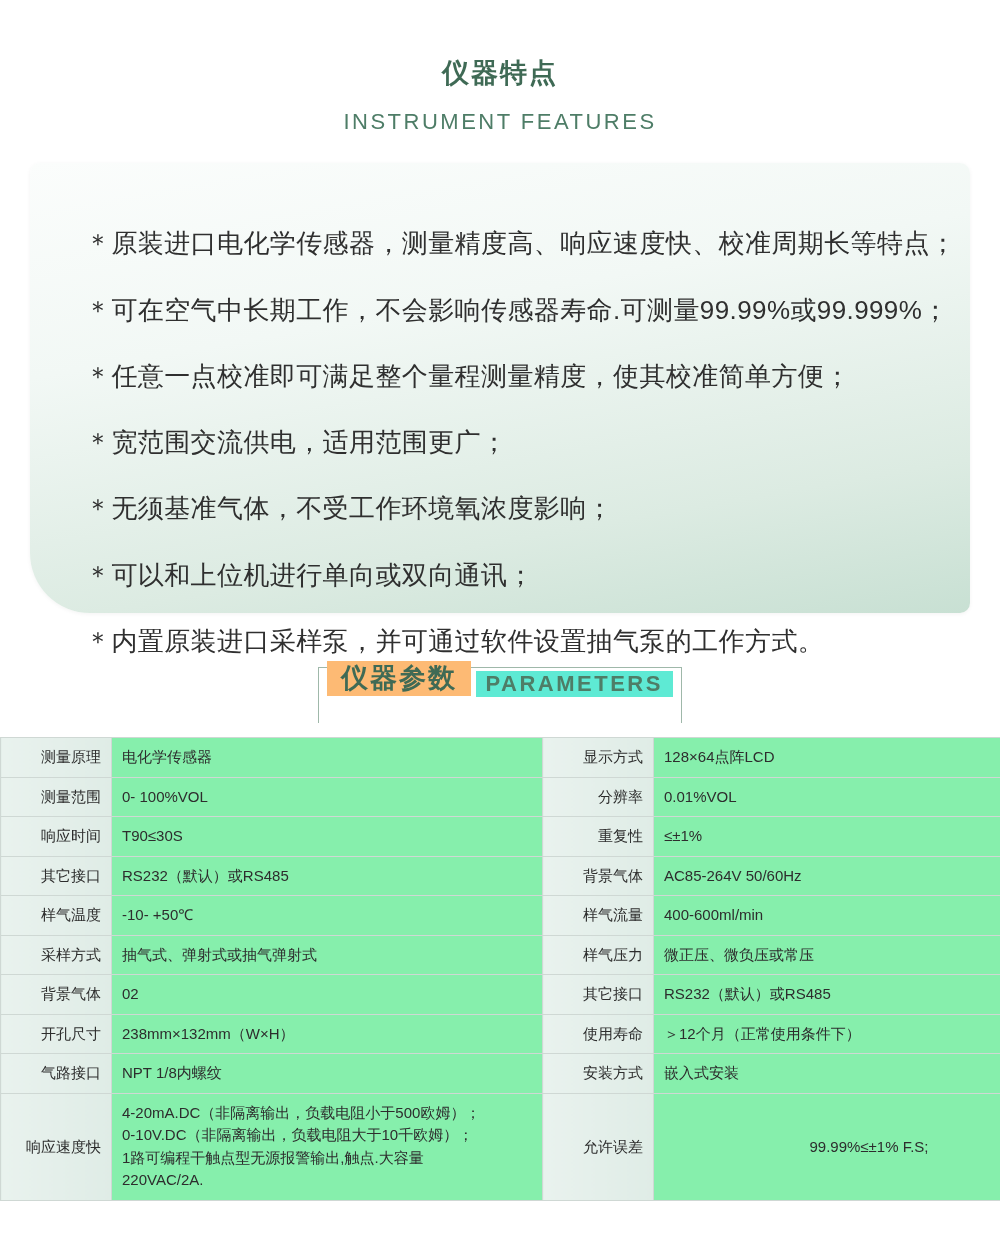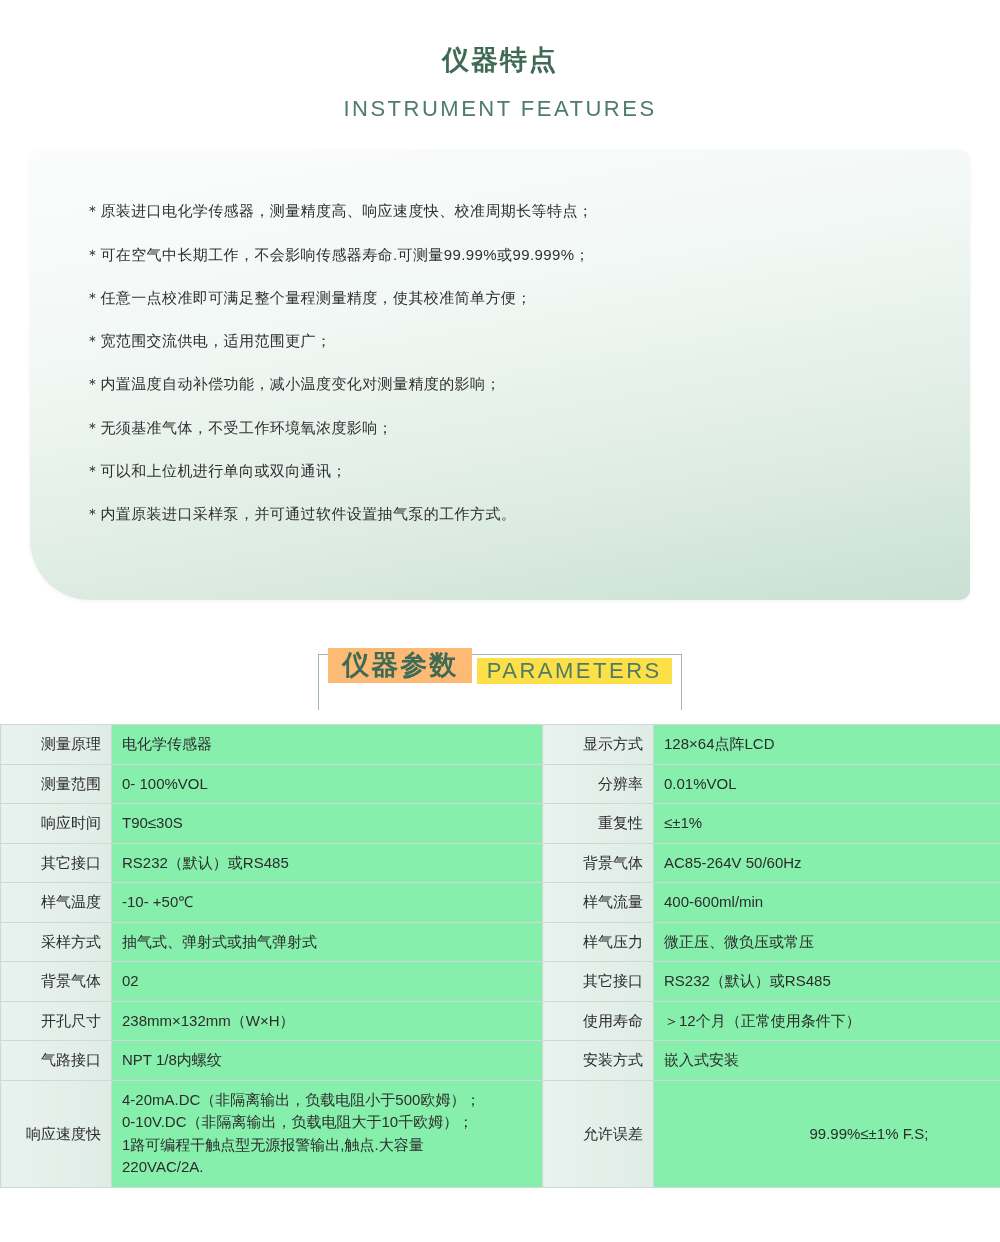--- a/index.html
+++ b/index.html
@@ -11,21 +11,21 @@
     width: 1000px;
     height: 1242px;
     position: relative;
     font-family: "Liberation Sans", sans-serif;
     color: #333;
     overflow: hidden;
   }
 
   
   .features-section {
-    padding-top: 25px;
+    padding-top: 38px;
   }
   .title-cn {
     text-align: center;
     font-size: 27px;
     font-weight: bold;
     color: #3f6a55;
     letter-spacing: 2px;
     line-height: 1.3;
   }
   .title-en {
@@ -40,21 +40,21 @@
   .features-card {
     margin: 28px 30px 0 30px;
     height: 450px;
     background: linear-gradient(170deg, #fbfdfc 0%, #f2f8f5 35%, #dcebe2 75%, #c8e0d3 100%);
     border-radius: 10px 10px 10px 60px;
     box-shadow: 0 1px 4px rgba(0,0,0,0.05);
     padding: 34px 40px 0 55px;
     box-sizing: border-box;
   }
   .feature-line {
-    font-size: 15px;
+    font-size: 26px;
     color: #2f2f2f;
     line-height: 1.55;
     margin-bottom: 20px;
     letter-spacing: 0.4px;
     white-space: nowrap;
   }
 
   
   .params-section {
     margin-top: 46px;
@@ -83,25 +83,26 @@
   }
   .params-head .titles .title-cn {
     background: #fdba74;
     display: inline-block;
     padding: 0 14px;
     position: relative;
     top: -4px;
   }
   .params-head .titles .title-en {
     margin-top: 12px;
-    background: #fde047;
+    background: #5eead4;
     display: inline-block;
     padding: 0 10px;
     position: relative;
     z-index: 2;
+    font-weight: bold;
   }
 
   table.params {
     border-collapse: collapse;
     width: 1000px;
     table-layout: fixed;
     font-size: 15px;
   }
   table.params td {
     border: 1px solid #cfd8d4;
@@ -132,21 +133,20 @@
 
 <section class="features-section">
   <h1 class="title-cn">仪器特点</h1>
   <h2 class="title-en">INSTRUMENT FEATURES</h2>
 
   <div class="features-card">
     <p class="feature-line">＊原装进口电化学传感器，测量精度高、响应速度快、校准周期长等特点；</p>
     <p class="feature-line">＊可在空气中长期工作，不会影响传感器寿命.可测量99.99%或99.999%；</p>
     <p class="feature-line">＊任意一点校准即可满足整个量程测量精度，使其校准简单方便；</p>
     <p class="feature-line">＊宽范围交流供电，适用范围更广；</p>
-    <p class="feature-line">＊内置温度自动补偿功能，减小温度变化对测量精度的影响；</p>
     <p class="feature-line">＊无须基准气体，不受工作环境氧浓度影响；</p>
     <p class="feature-line">＊可以和上位机进行单向或双向通讯；</p>
     <p class="feature-line">＊内置原装进口采样泵，并可通过软件设置抽气泵的工作方式。</p>
   </div>
 </section>
 
 <section class="params-section">
   <div class="params-head">
     <div class="bracket"></div>
     <div class="titles">

